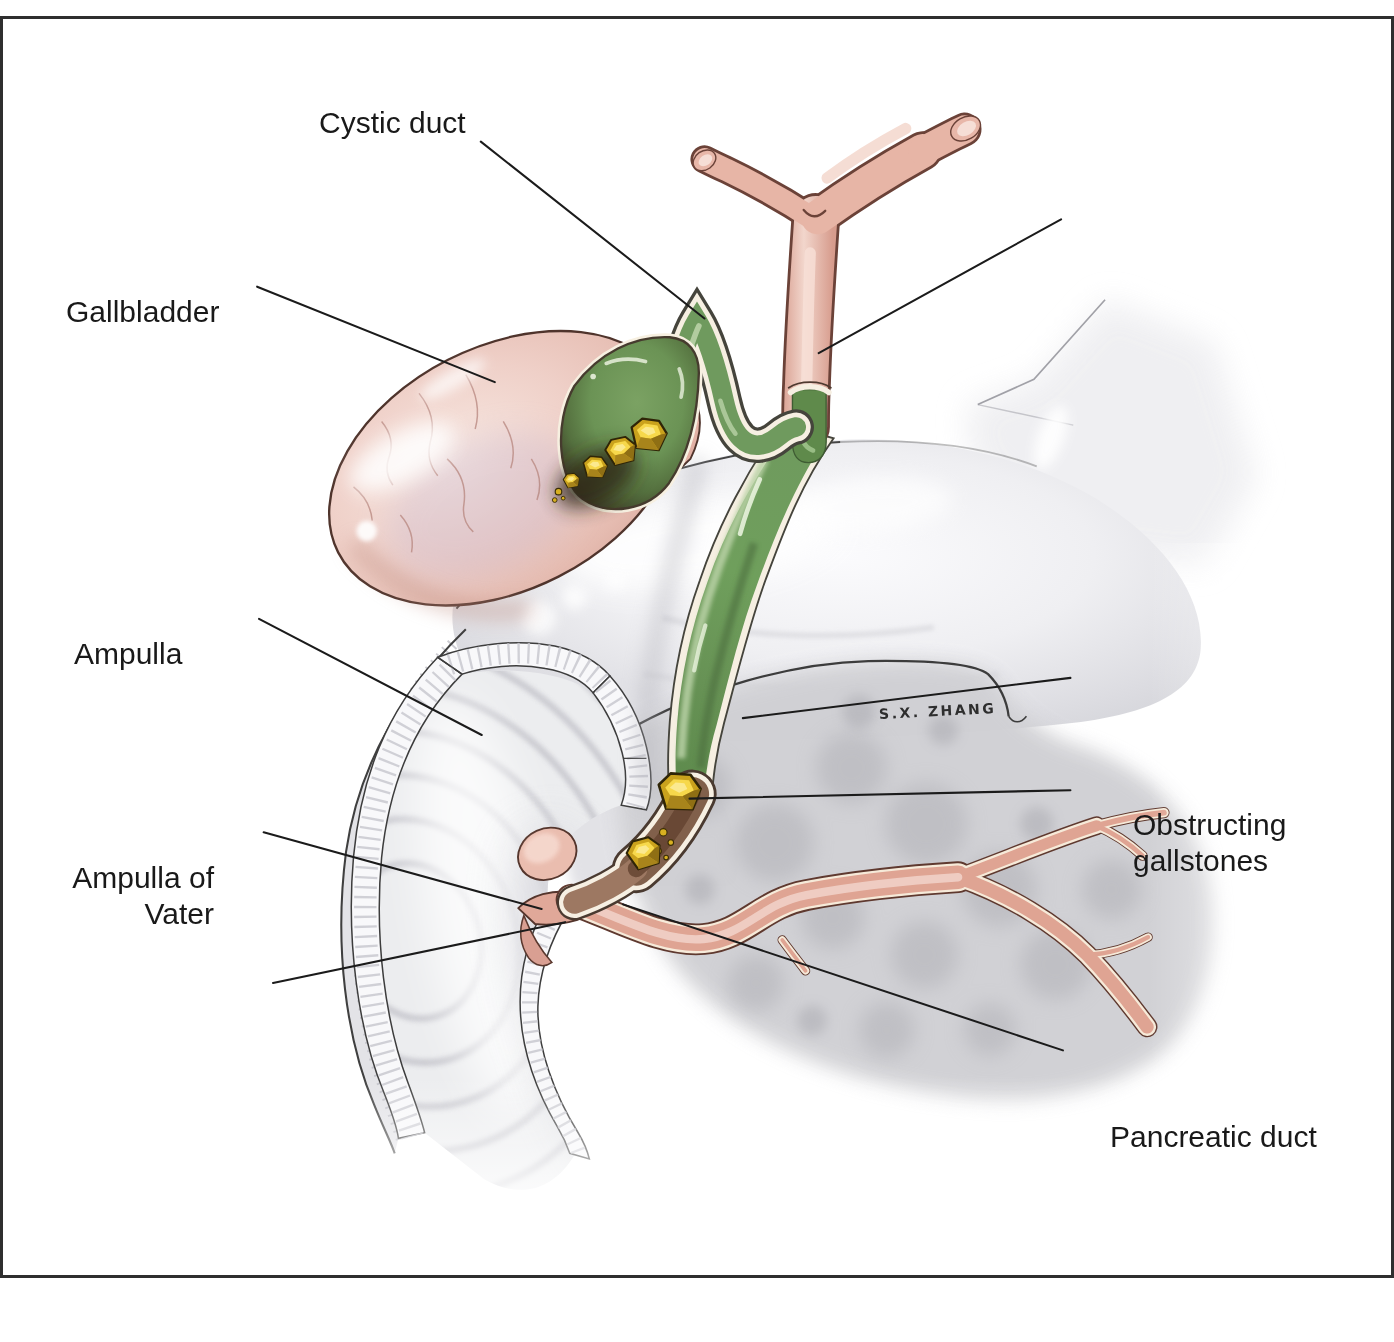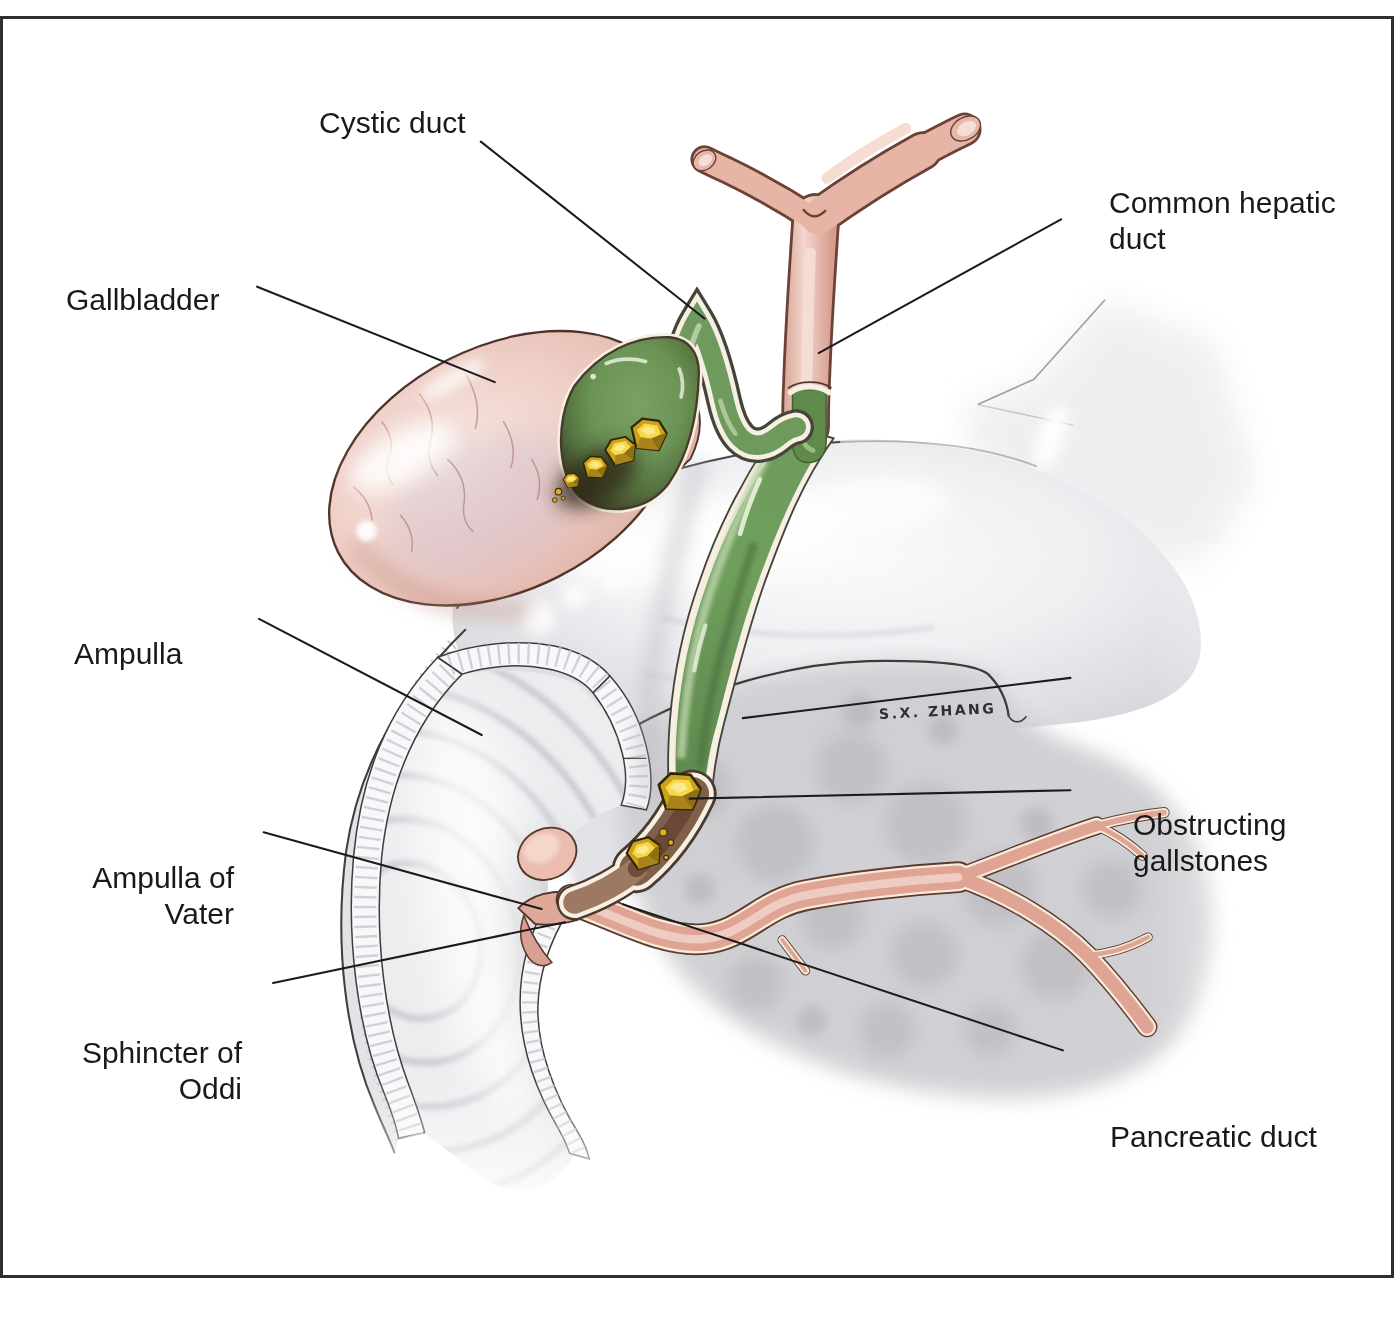--- a/index.html
+++ b/index.html
@@ -1,21 +1,21 @@
 <!DOCTYPE html>
 <html><head>
 <meta charset="utf-8">
 <style>
   html,body{margin:0;padding:0;background:#fff;}
   .frame{position:relative;width:1394px;height:1262px;background:#ffffff;
          border:3px solid #2f2f2f;box-sizing:border-box;overflow:hidden;margin-top:16px;}
   .frame svg{position:absolute;left:0;top:0;width:100%;height:100%;}
   .lbl{position:absolute;font:400 30px "Liberation Sans",sans-serif;color:#191919;
        line-height:36px;white-space:pre-line;}
-  .lbl.r{text-align:right;padding-left:20px;}
+  .lbl.r{text-align:right;}
   .sig{position:absolute;left:876px;top:684px;font:600 14px "DejaVu Sans",sans-serif;
        color:#2e2e2e;letter-spacing:2.5px;transform:rotate(-3deg);}
 </style>
 </head>
 <body>
 
 <div class="frame">
 <svg viewBox="0 0 1394 1342">
 <defs>
   <filter id="f2" x="-40%" y="-40%" width="180%" height="180%">
@@ -356,25 +356,21 @@
   <line x1="229" y1="641" x2="467" y2="765"></line>
   <line x1="1096" y1="704" x2="746" y2="747"></line>
   <line x1="1096" y1="824" x2="689" y2="833"></line>
   <line x1="234" y1="869" x2="531" y2="951"></line>
   <line x1="244" y1="1030" x2="556" y2="965"></line>
   <line x1="1088" y1="1102" x2="618" y2="946"></line>
 </g>
 </svg>
 
 <div class="lbl" style="left:316px;top:86px">Cystic duct</div>
-<div class="lbl" style="left:63px;top:263px">Gallbladder</div>
-<div class="lbl" style="left:1106px;top:166px">Common hepatic
-duct</div>
+<div class="lbl" style="left:63px;top:275px">Gallbladder</div>
 <div class="lbl" style="left:71px;top:617px">Ampulla</div>
 <div class="lbl" style="left:1130px;top:788px">Obstructing
 gallstones</div>
 <div class="lbl r" style="left:0px;width:211px;top:841px">Ampulla of
 Vater</div>
-<div class="lbl r" style="left:0px;width:219px;top:1016px">Sphincter of
-Oddi</div>
 <div class="lbl" style="left:1107px;top:1100px">Pancreatic duct</div>
 <div class="sig">S.X. ZHANG</div>
 </div>
 
 </body></html>

